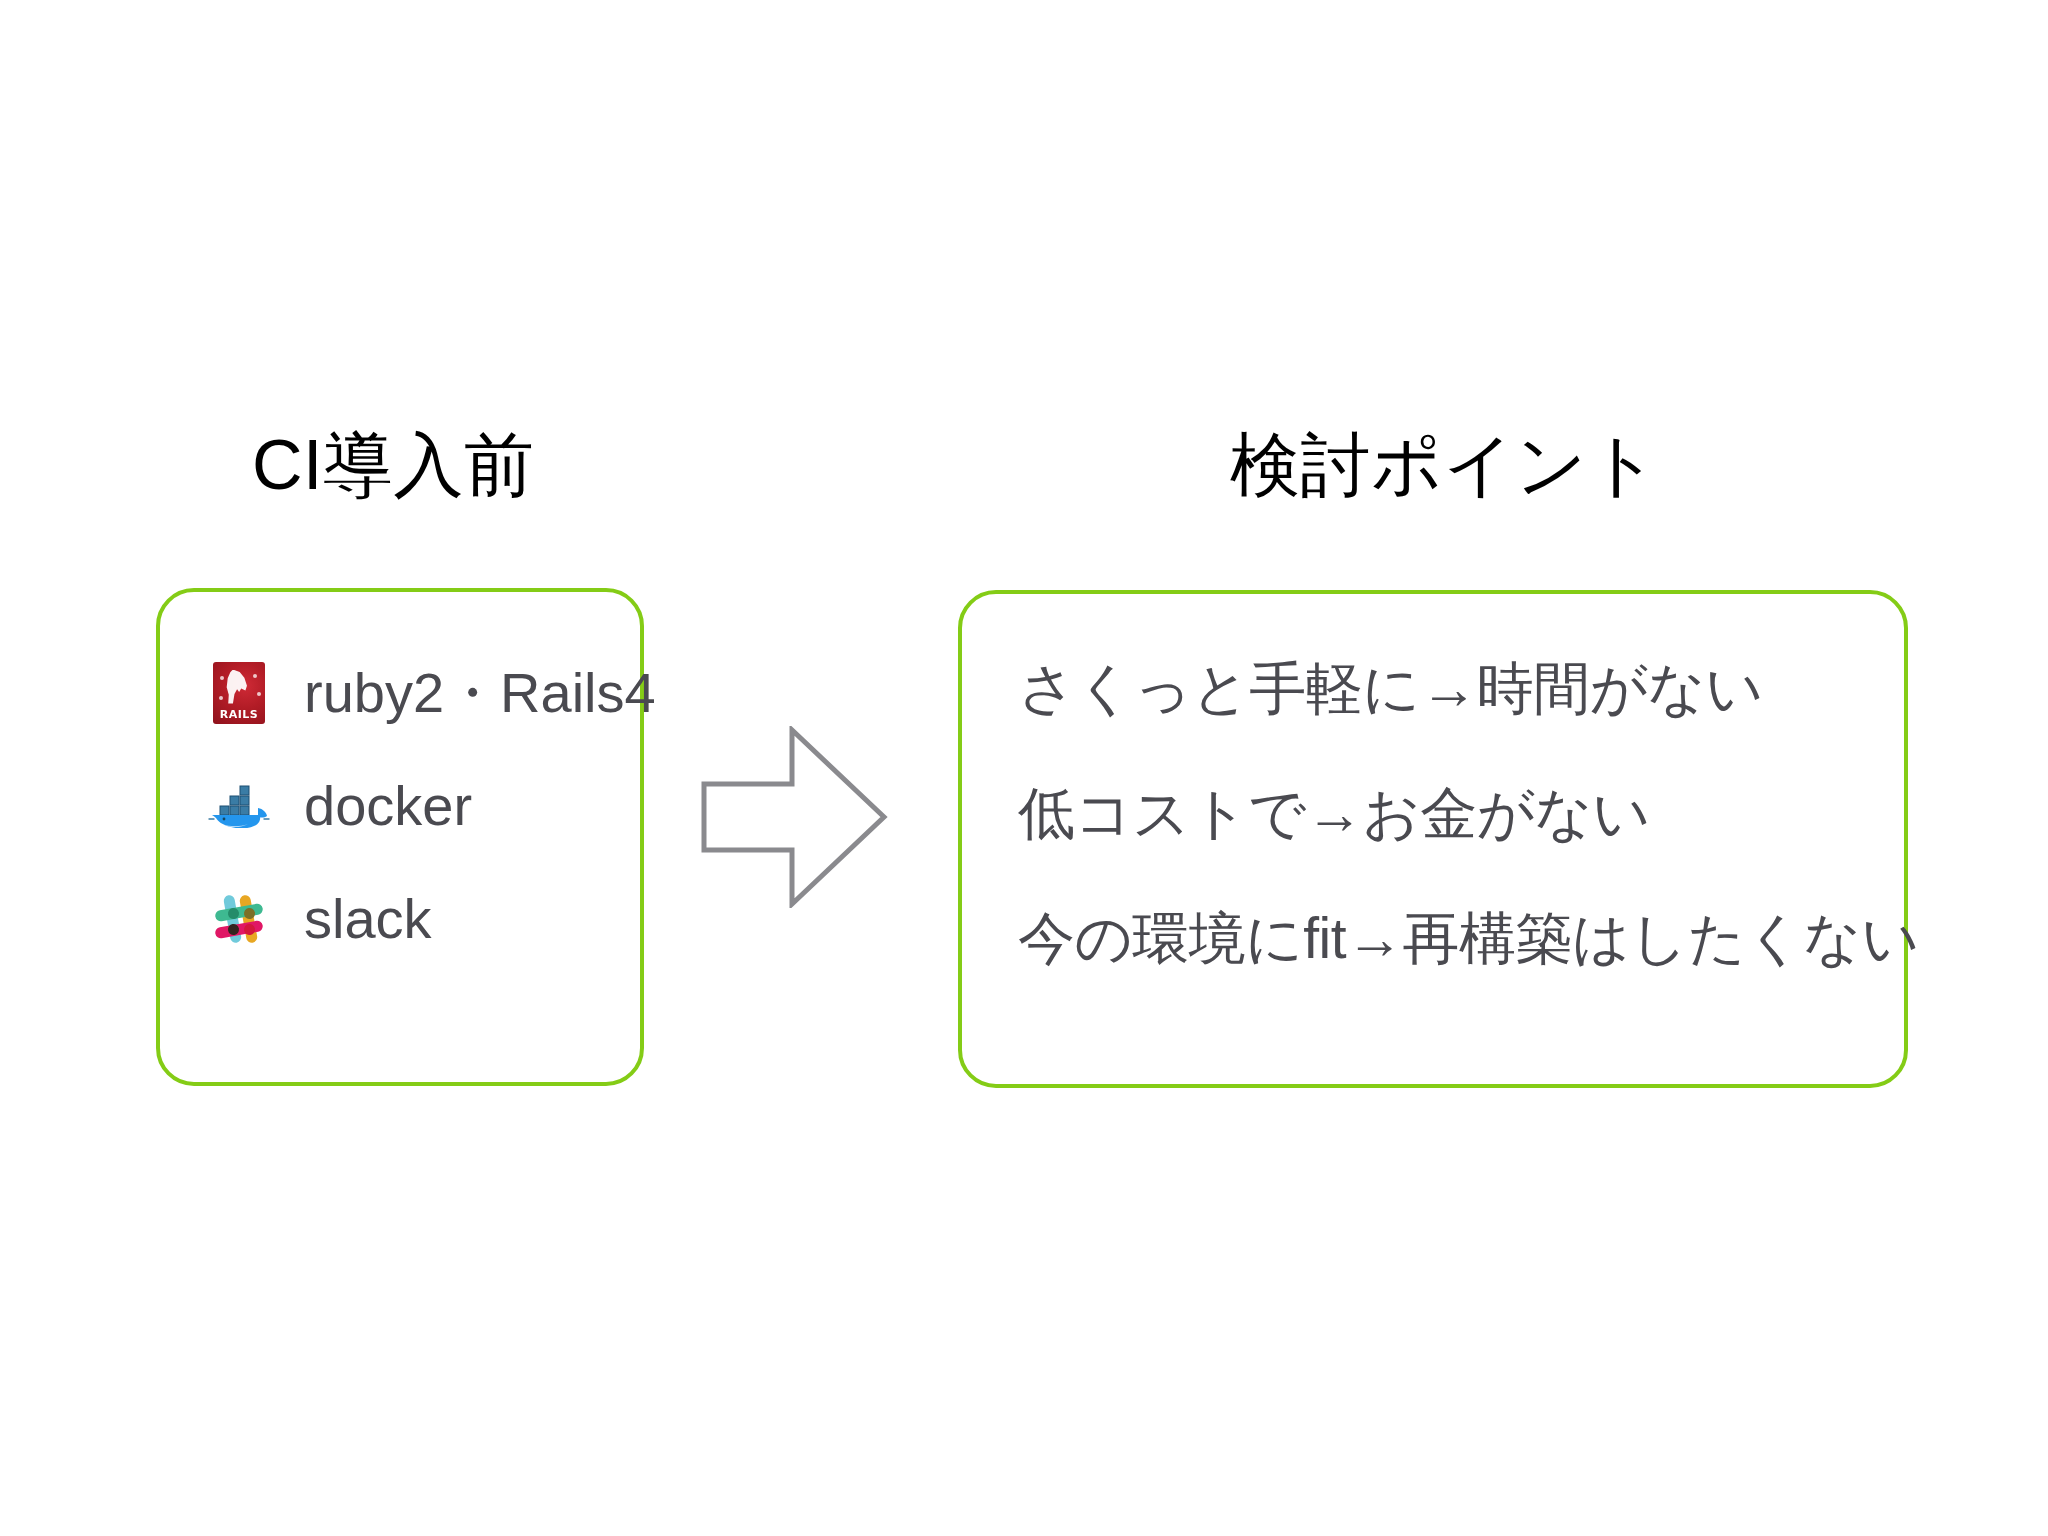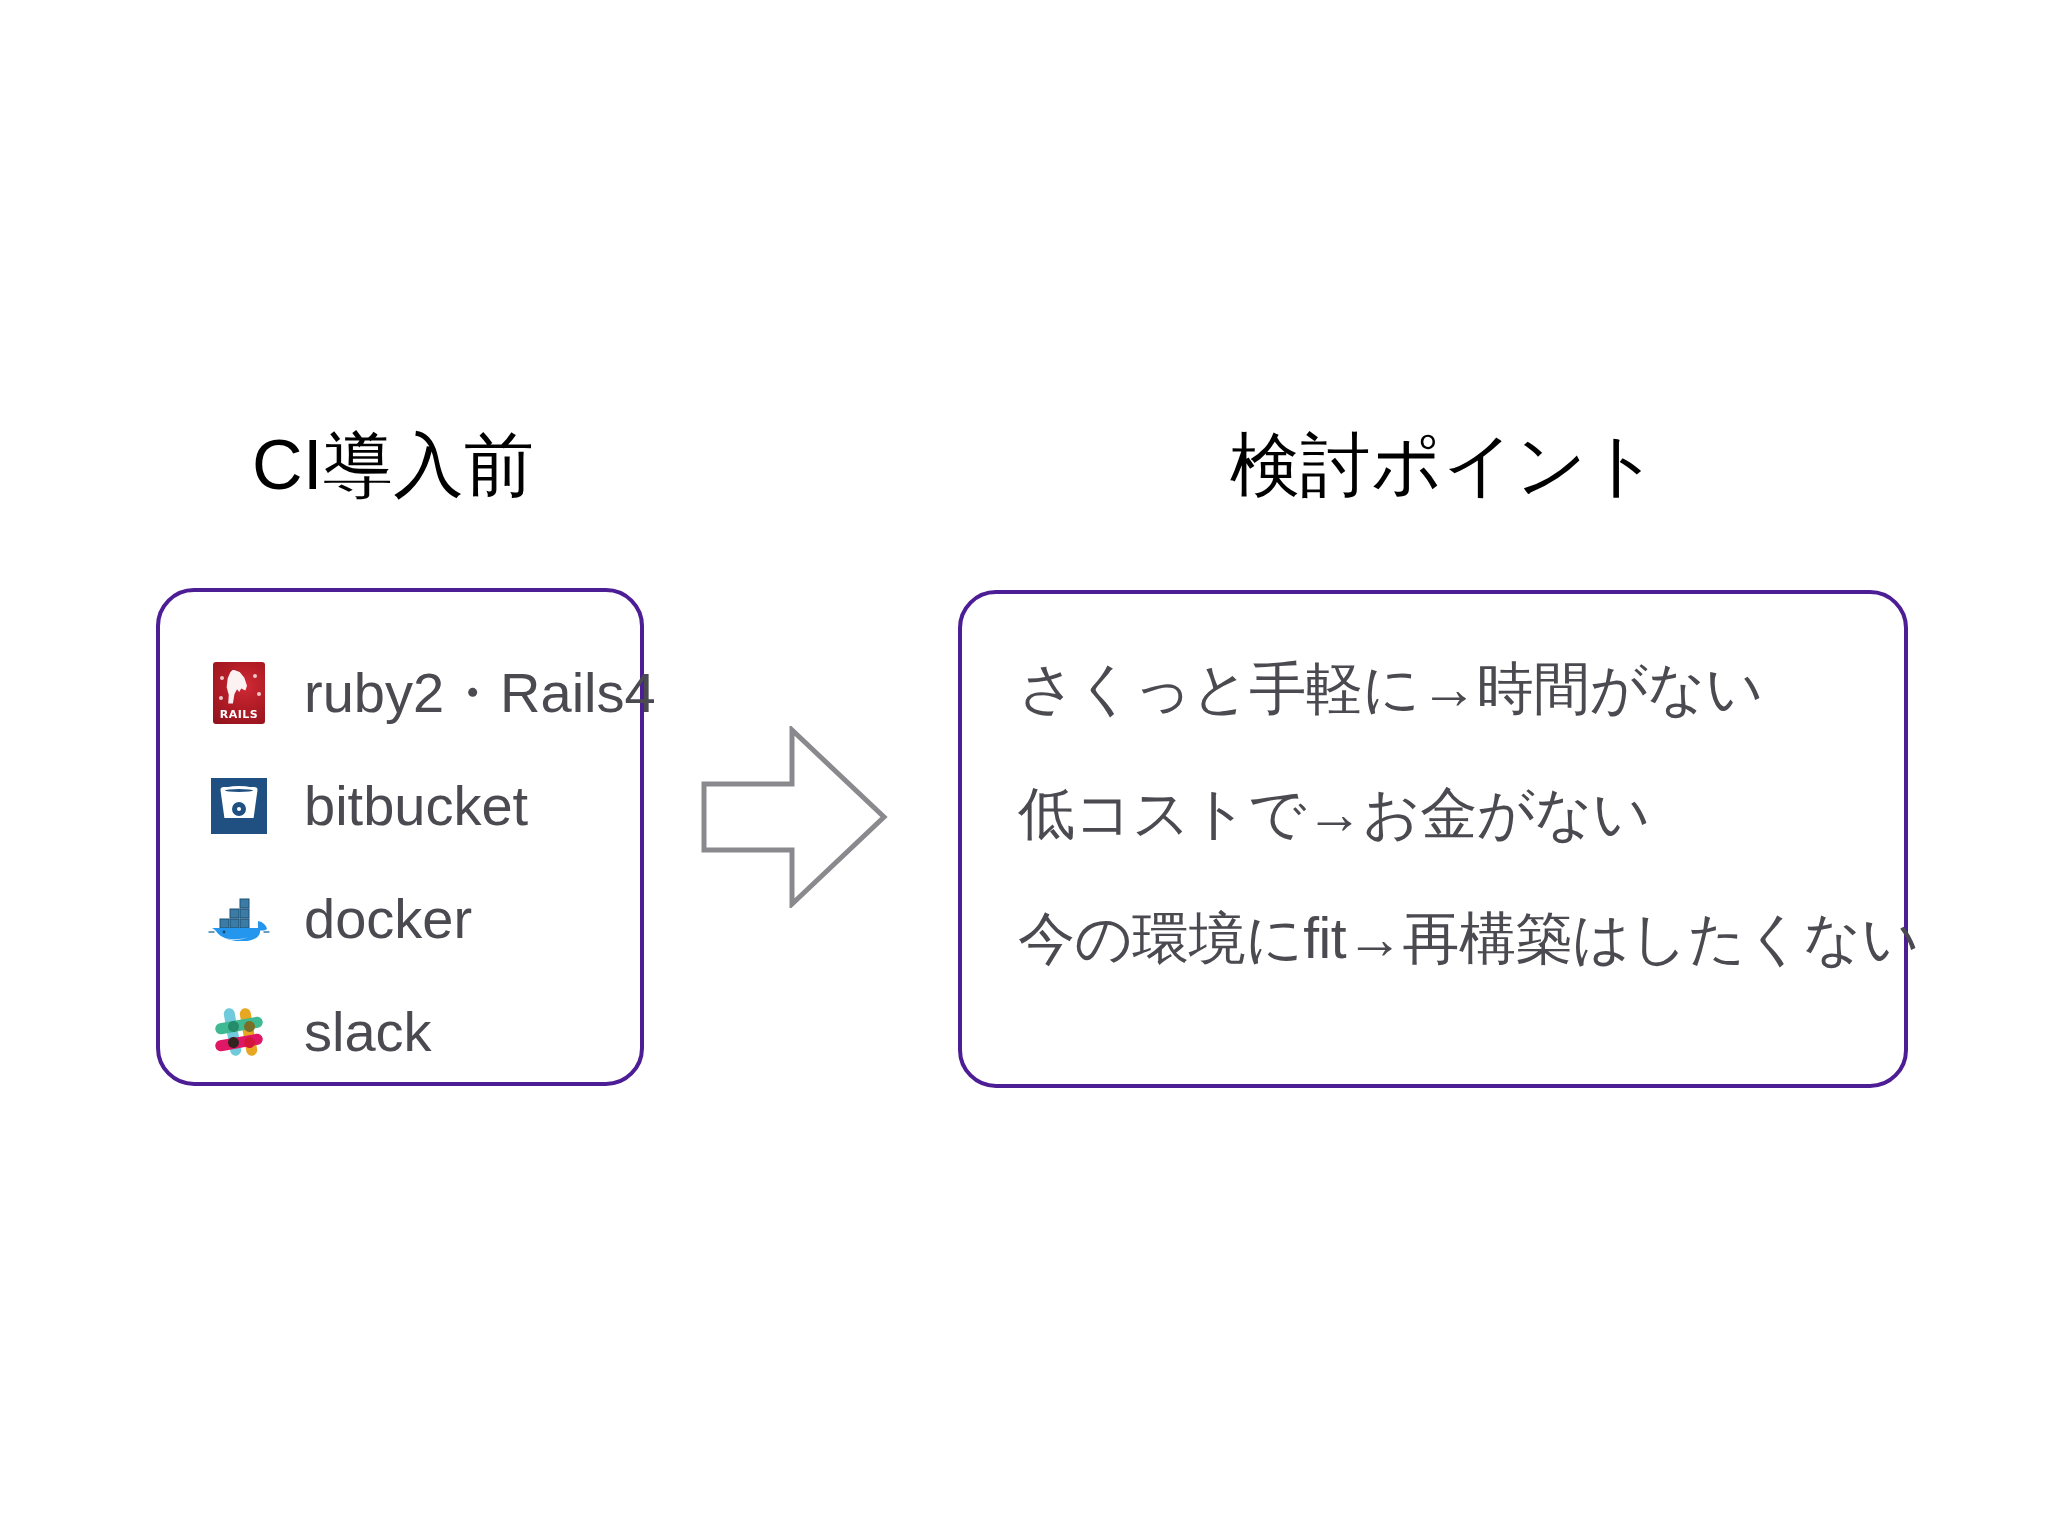--- a/index.html
+++ b/index.html
@@ -32,21 +32,21 @@
     letter-spacing: 0.5px;
     white-space: nowrap;
     line-height: 1;
   }
   #heading-left  { left: 252px;  top: 430px; }
   #heading-right { left: 1230px; top: 430px; }
 
   
   .rbox {
     position: absolute;
-    border: 4px solid #4c1d95;
+    border: 4px solid #84cc16;
     border-radius: 38px;
     background: #ffffff;
     box-sizing: border-box;
   }
   #box-stack   { left: 156px;  top: 588px; width: 488px;  height: 498px; }
   #box-points  { left: 958px;  top: 590px; width: 950px;  height: 498px; }
 
   
   .stack-list {
     position: absolute;
@@ -220,31 +220,20 @@
               <span class="spark s2"></span>
             <span class="spark s3"></span>
               <span class="spark s4"></span>
             <span class="horse"></span>
             <span class="wordmark">RAILS</span>
           </span>
         </span>
         <span class="stack-label">ruby2・Rails4</span>
       </div>
 
-      <div class="stack-item">
-        <span class="stack-icon">
-          <span class="bb-logo">
-            <span class="bucket"></span>
-            <span class="rim"></span>
-            <span class="ring"></span>
-            <span class="base"></span>
-          </span>
-        </span>
-        <span class="stack-label">bitbucket</span>
-      </div>
 
       <div class="stack-item">
         <span class="stack-icon">
           <span class="docker-logo">
             <svg viewBox="0 0 62 44" width="62" height="44" aria-hidden="true">
 
               <g fill="#3a7ca5" stroke="#1d4f73" stroke-width="1">
                 <rect x="12" y="22" width="9" height="9"></rect>
                 <rect x="22" y="22" width="9" height="9"></rect>
                 <rect x="32" y="22" width="9" height="9"></rect>

